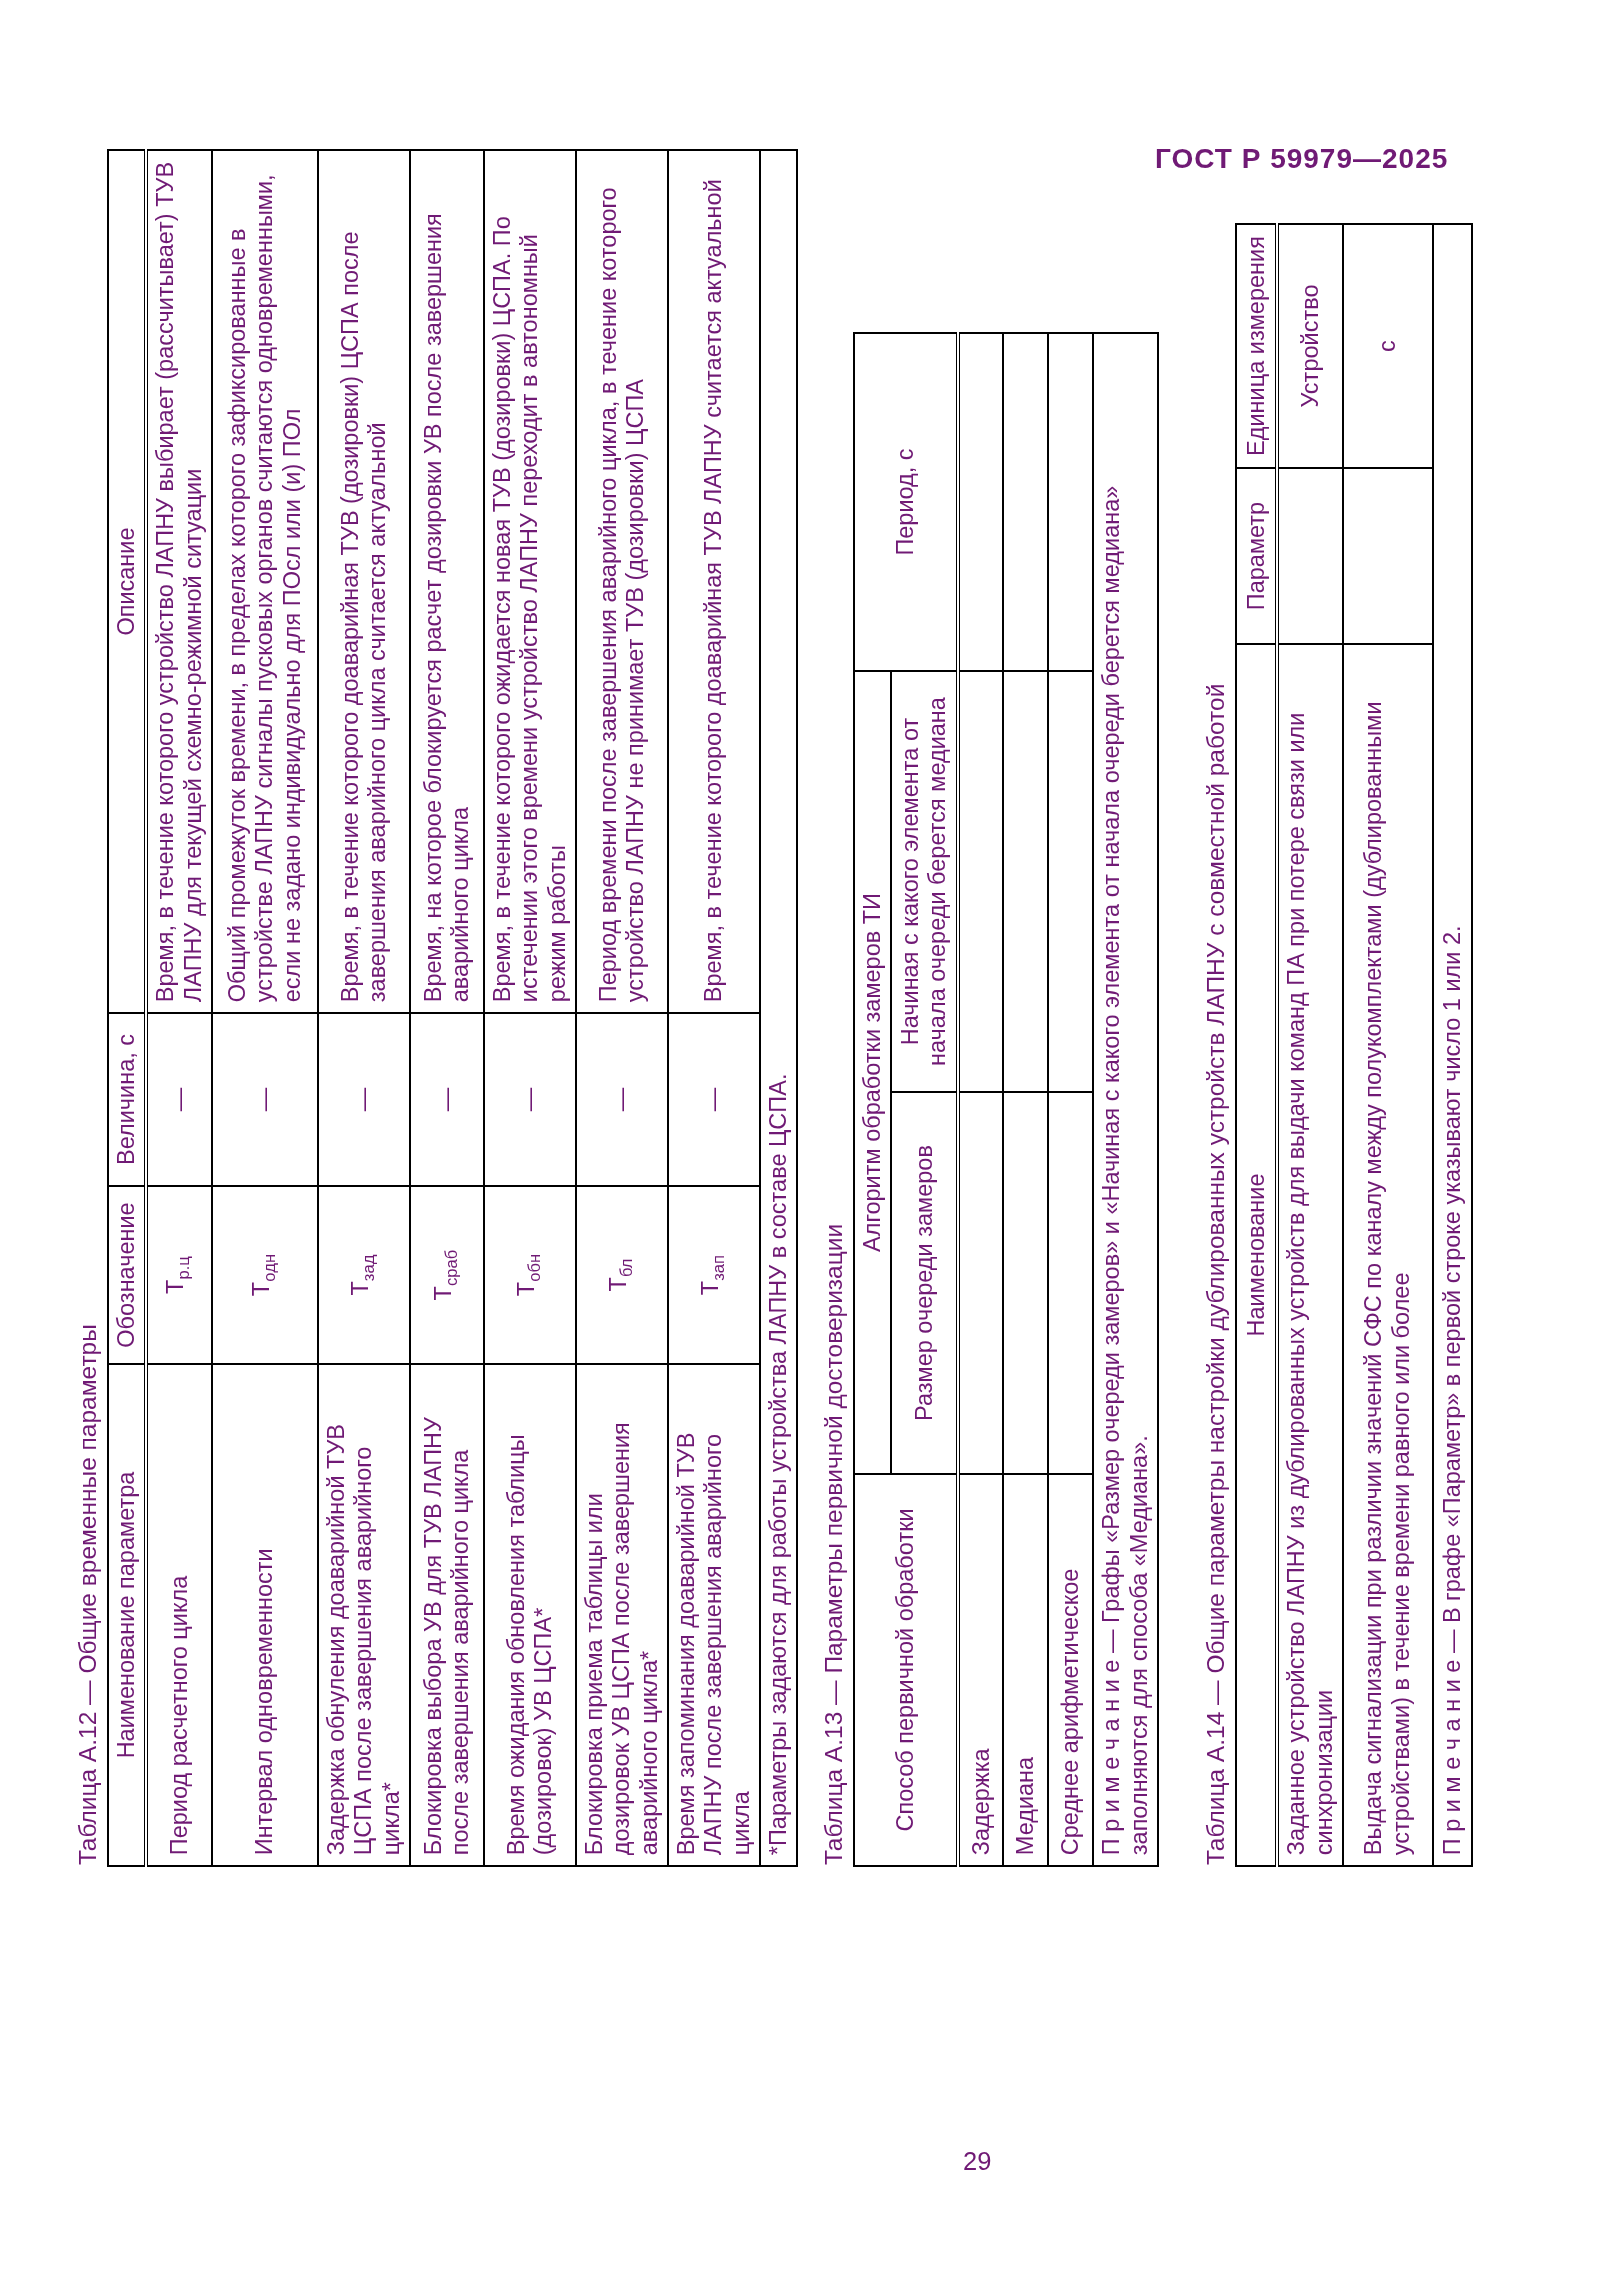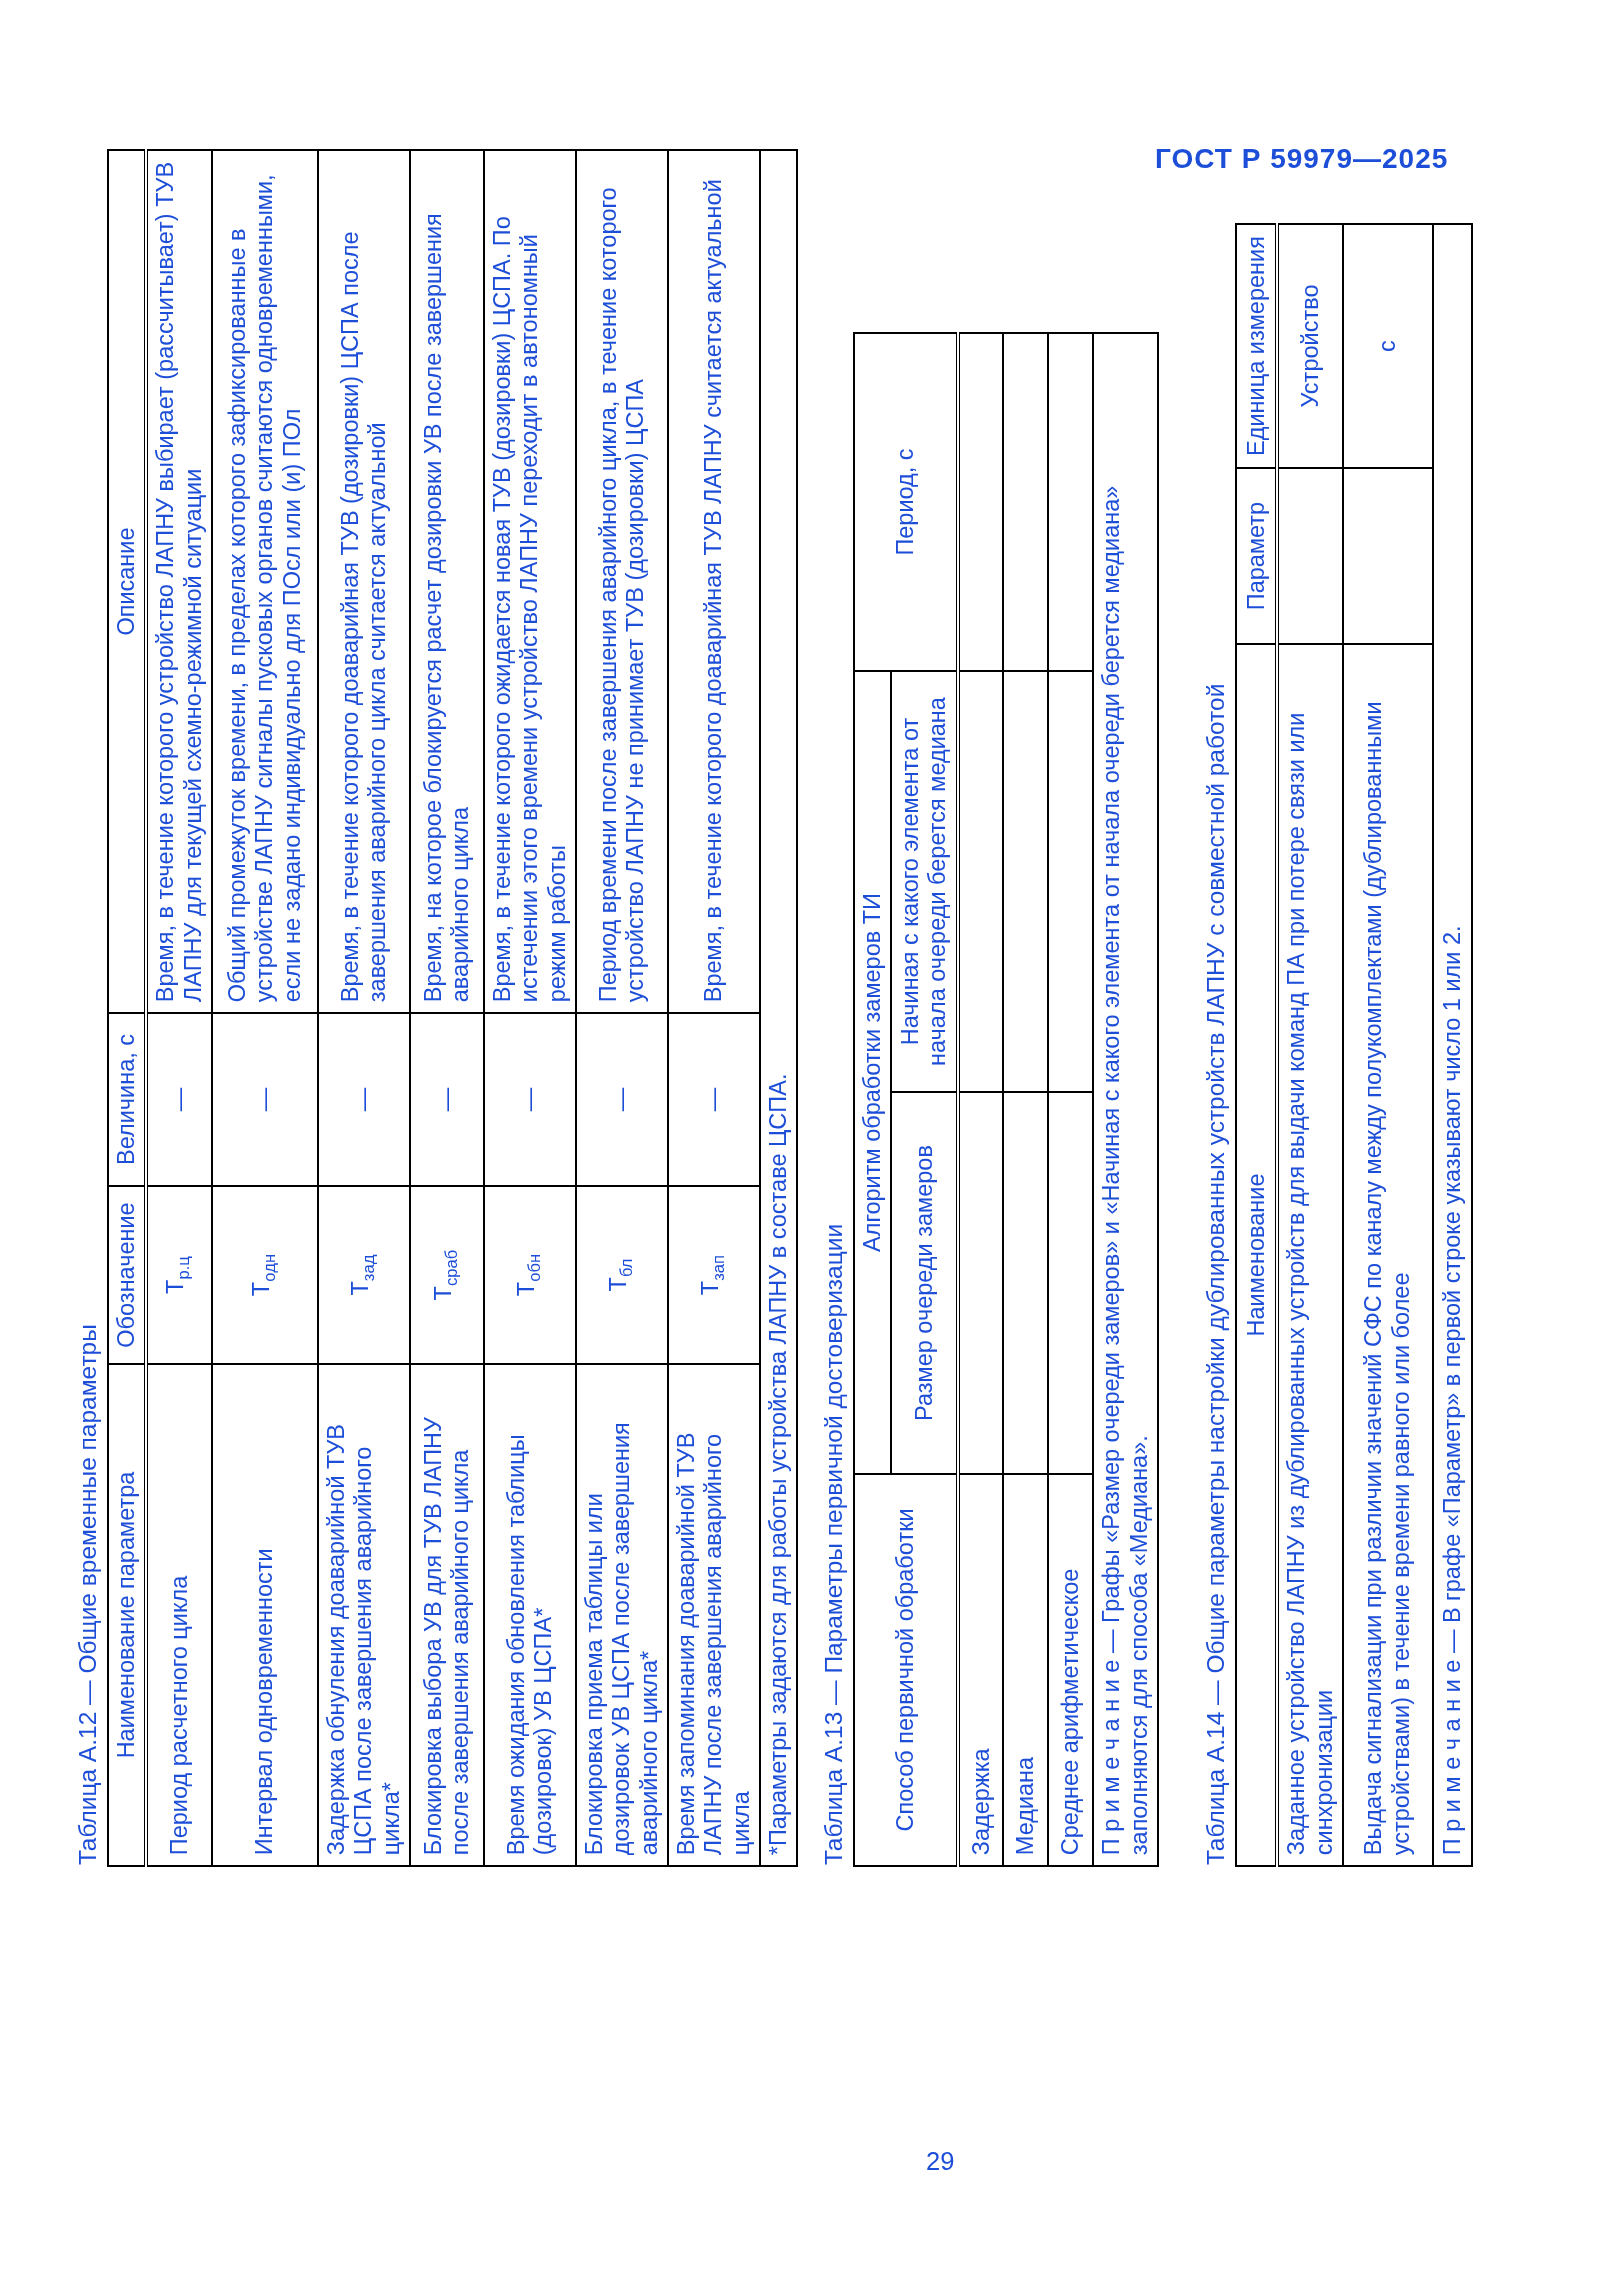--- a/index.html
+++ b/index.html
@@ -2,35 +2,35 @@
 <html><head>
 <meta charset="utf-8">
 <style>
   html, body { margin: 0; padding: 0; background: #e8e8e8; }
   .page {
     position: relative;
     width: 1621px;
     height: 2293px;
     background: #ffffff;
     font-family: "Liberation Sans", sans-serif;
-    color: #1d4ed8;
+    color: #701a75;
     overflow: hidden;
   }
   .gost-header {
     position: absolute;
     left: 1155px;
     top: 143px;
     font-size: 28px;
     font-weight: bold;
     letter-spacing: 1px;
     white-space: nowrap;
   }
   .page-num {
     position: absolute;
-    left: 926px;
+    left: 963px;
     top: 2147px;
     font-size: 25.5px;
   }
   
   .rot {
     position: absolute;
     left: 74px;
     top: 1867px;
     width: 1715px;
     height: 1353px;

